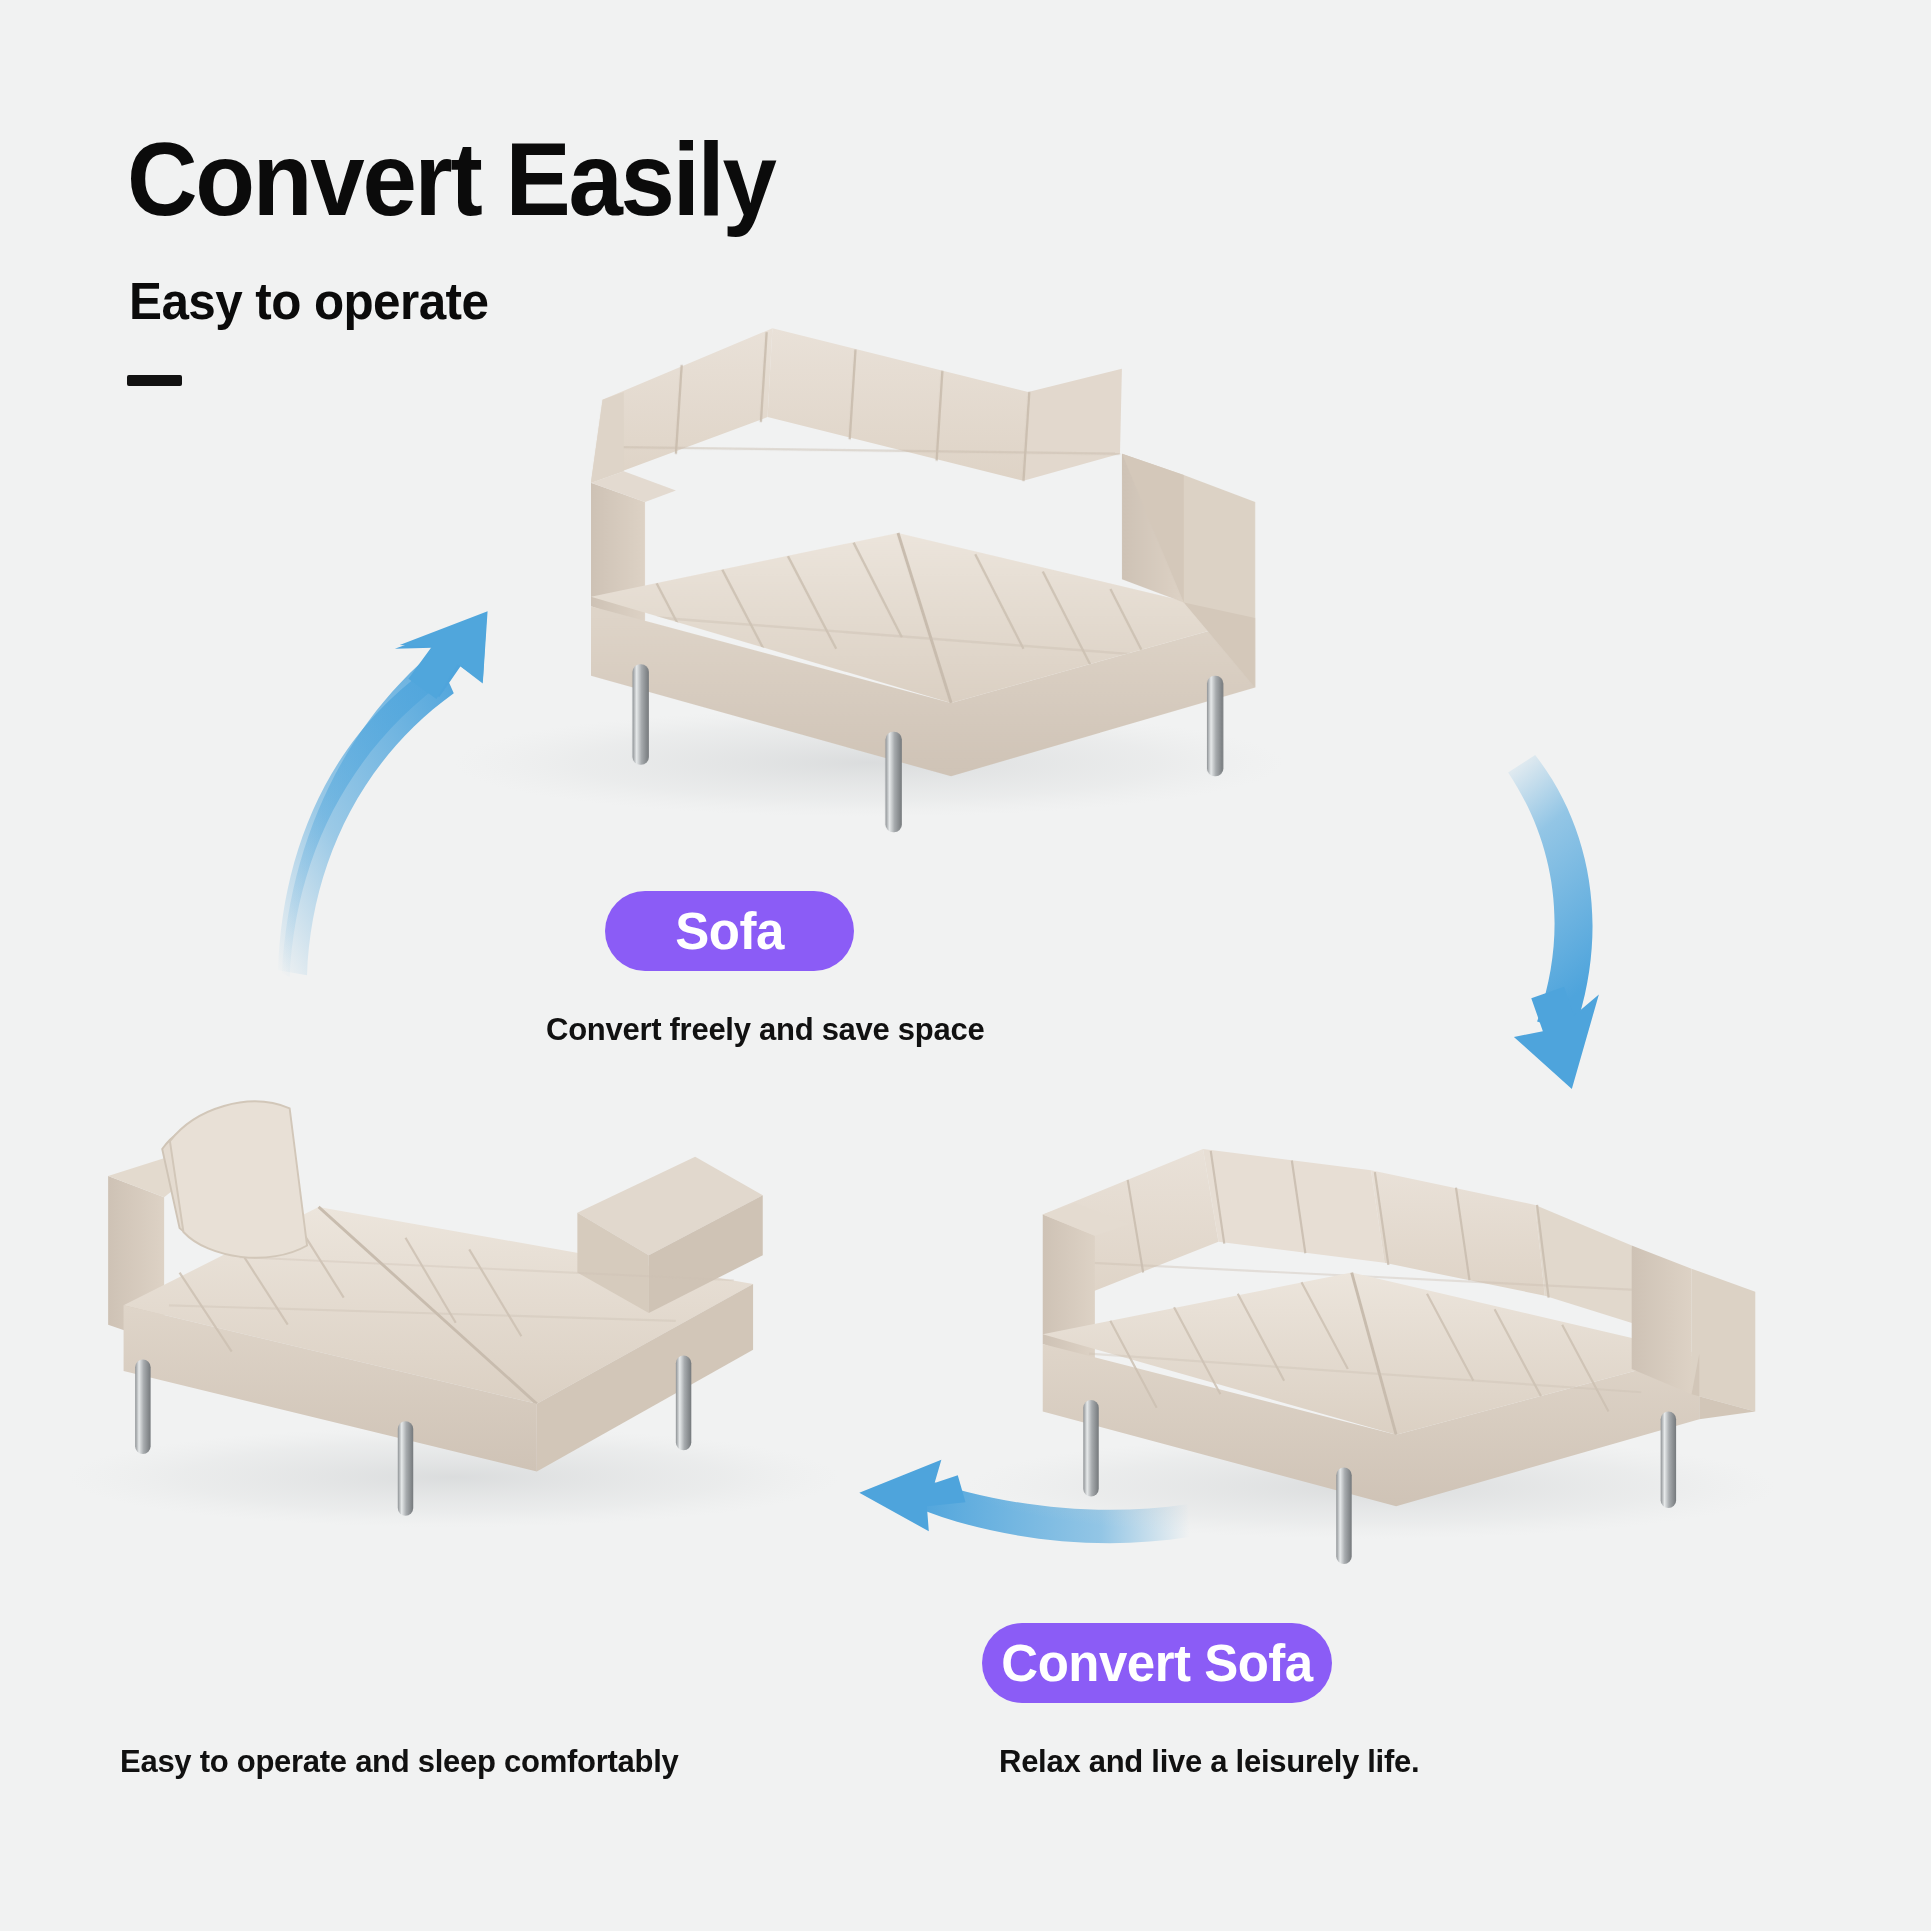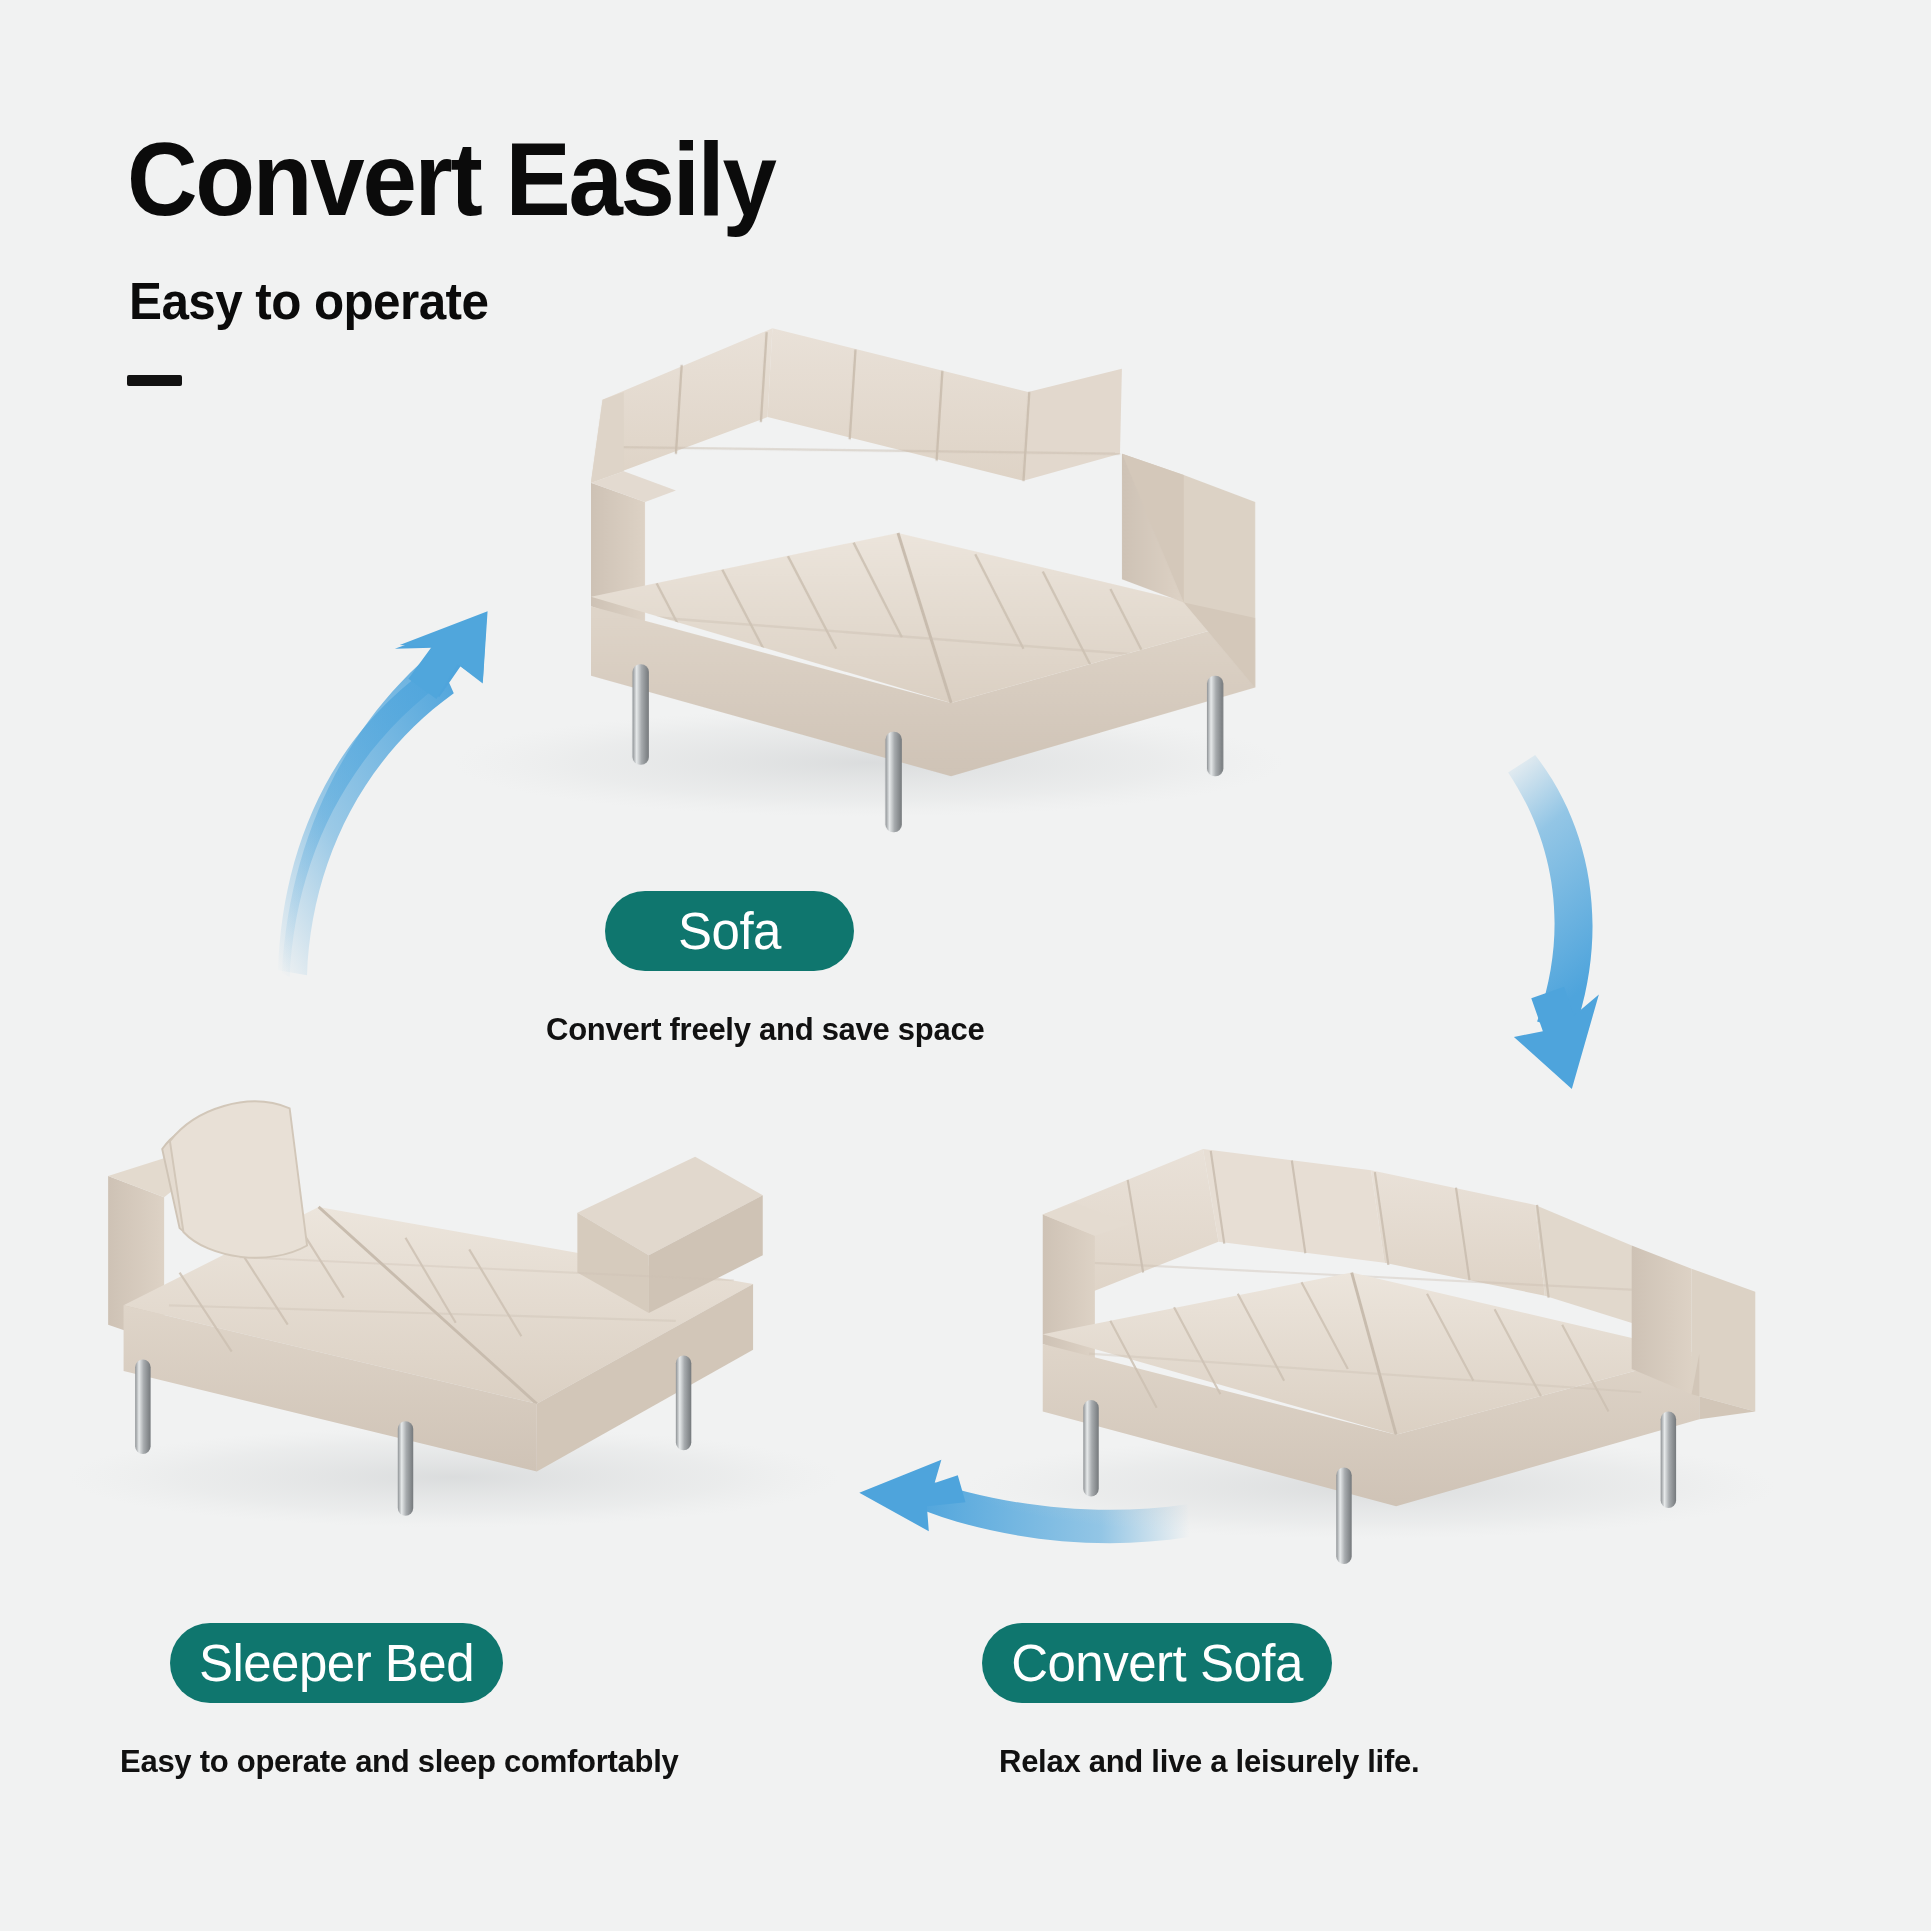--- a/index.html
+++ b/index.html
@@ -33,24 +33,24 @@
     white-space:nowrap;
   }
   .rule{
     position:absolute;left:127px;top:375px;
     width:55px;height:10.6px;border-radius:1.9px;background:#121212;
   }
 
   
   .badge{
     position:absolute;
-    background:#0f766e;
+    background:#8b5cf6;
     color:#ffffff;
     border-radius:965px;
-    font-weight:normal;
+    font-weight:bold;
     letter-spacing:-0.5px;
     display:flex;align-items:center;justify-content:center;
     white-space:nowrap;
     box-sizing:border-box;
   }
   .badge-sofa{left:605px;top:891px;width:249px;height:80px;font-size:51px;}
   .badge-sleeper{left:170px;top:1623px;width:333px;height:80px;font-size:51px;}
   .badge-recliner{left:982px;top:1623px;width:350px;height:80px;font-size:51px;}
 
   .caption{
@@ -298,20 +298,19 @@
 
   <div class="headline">Convert Easily</div>
 
   <div class="subhead">Easy to operate</div>
 
   <div class="rule"></div>
 
   <div class="badge badge-sofa">Sofa</div>
   <div class="caption cap-sofa">Convert freely and save space</div>
 
-  <div class="badge badge-sleeper">Sleeper Bed</div>
   <div class="caption cap-sleeper">Easy to operate and sleep comfortably</div>
 
   <div class="badge badge-recliner">Convert Sofa</div>
   <div class="caption cap-recliner">Relax and live a leisurely life.</div>
 
 </div>
 
 
 </body></html>

